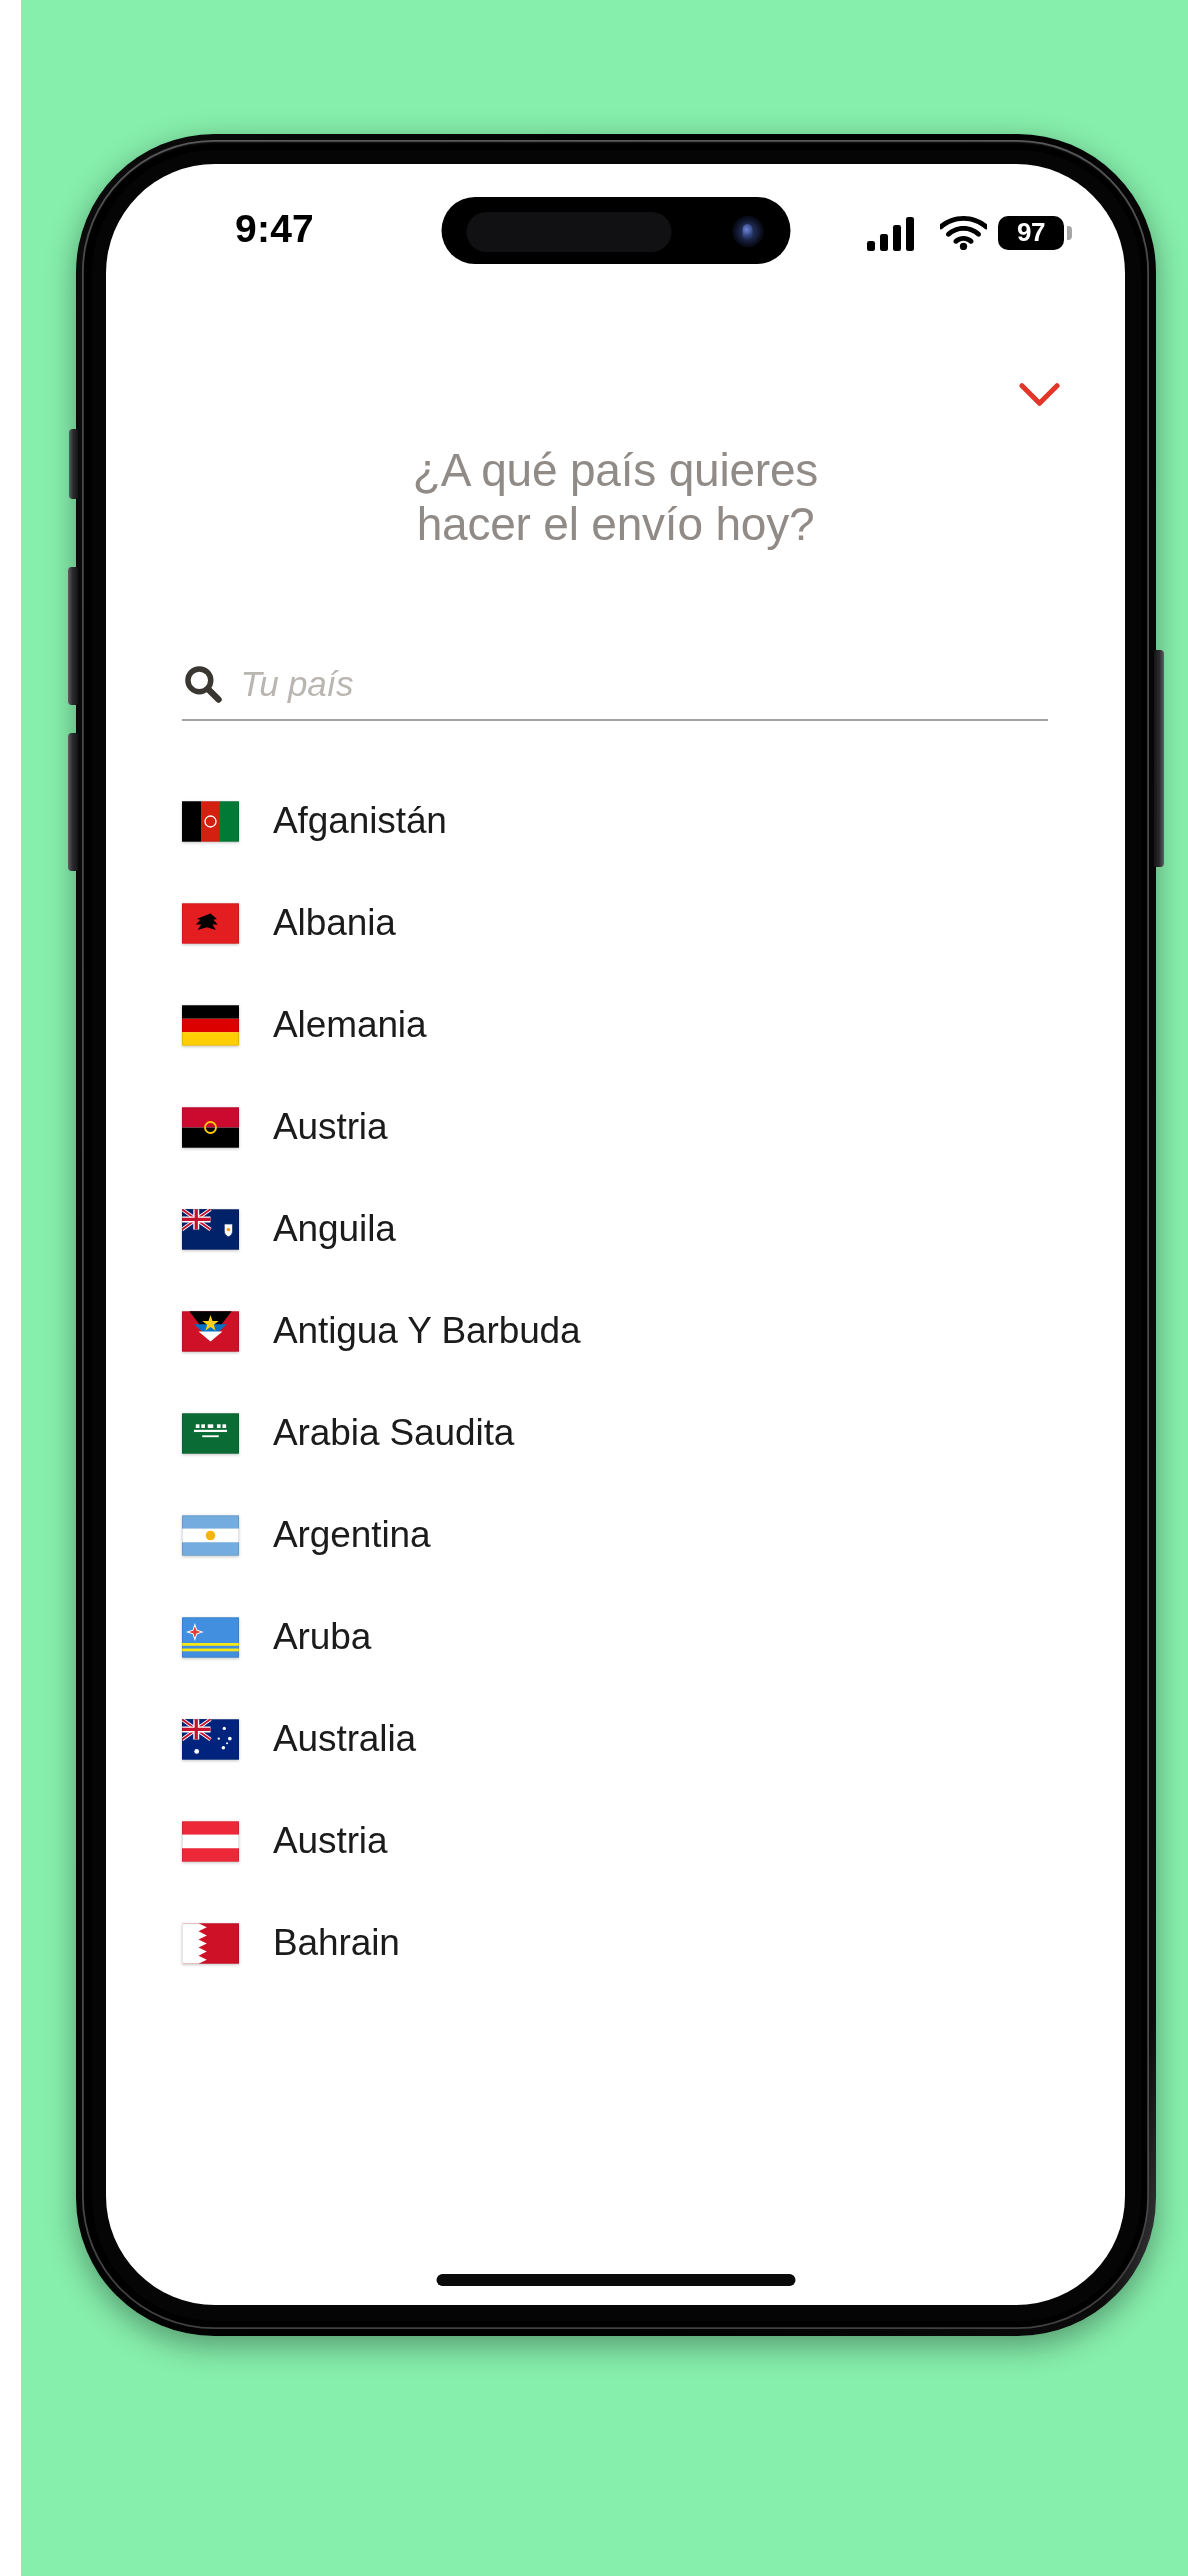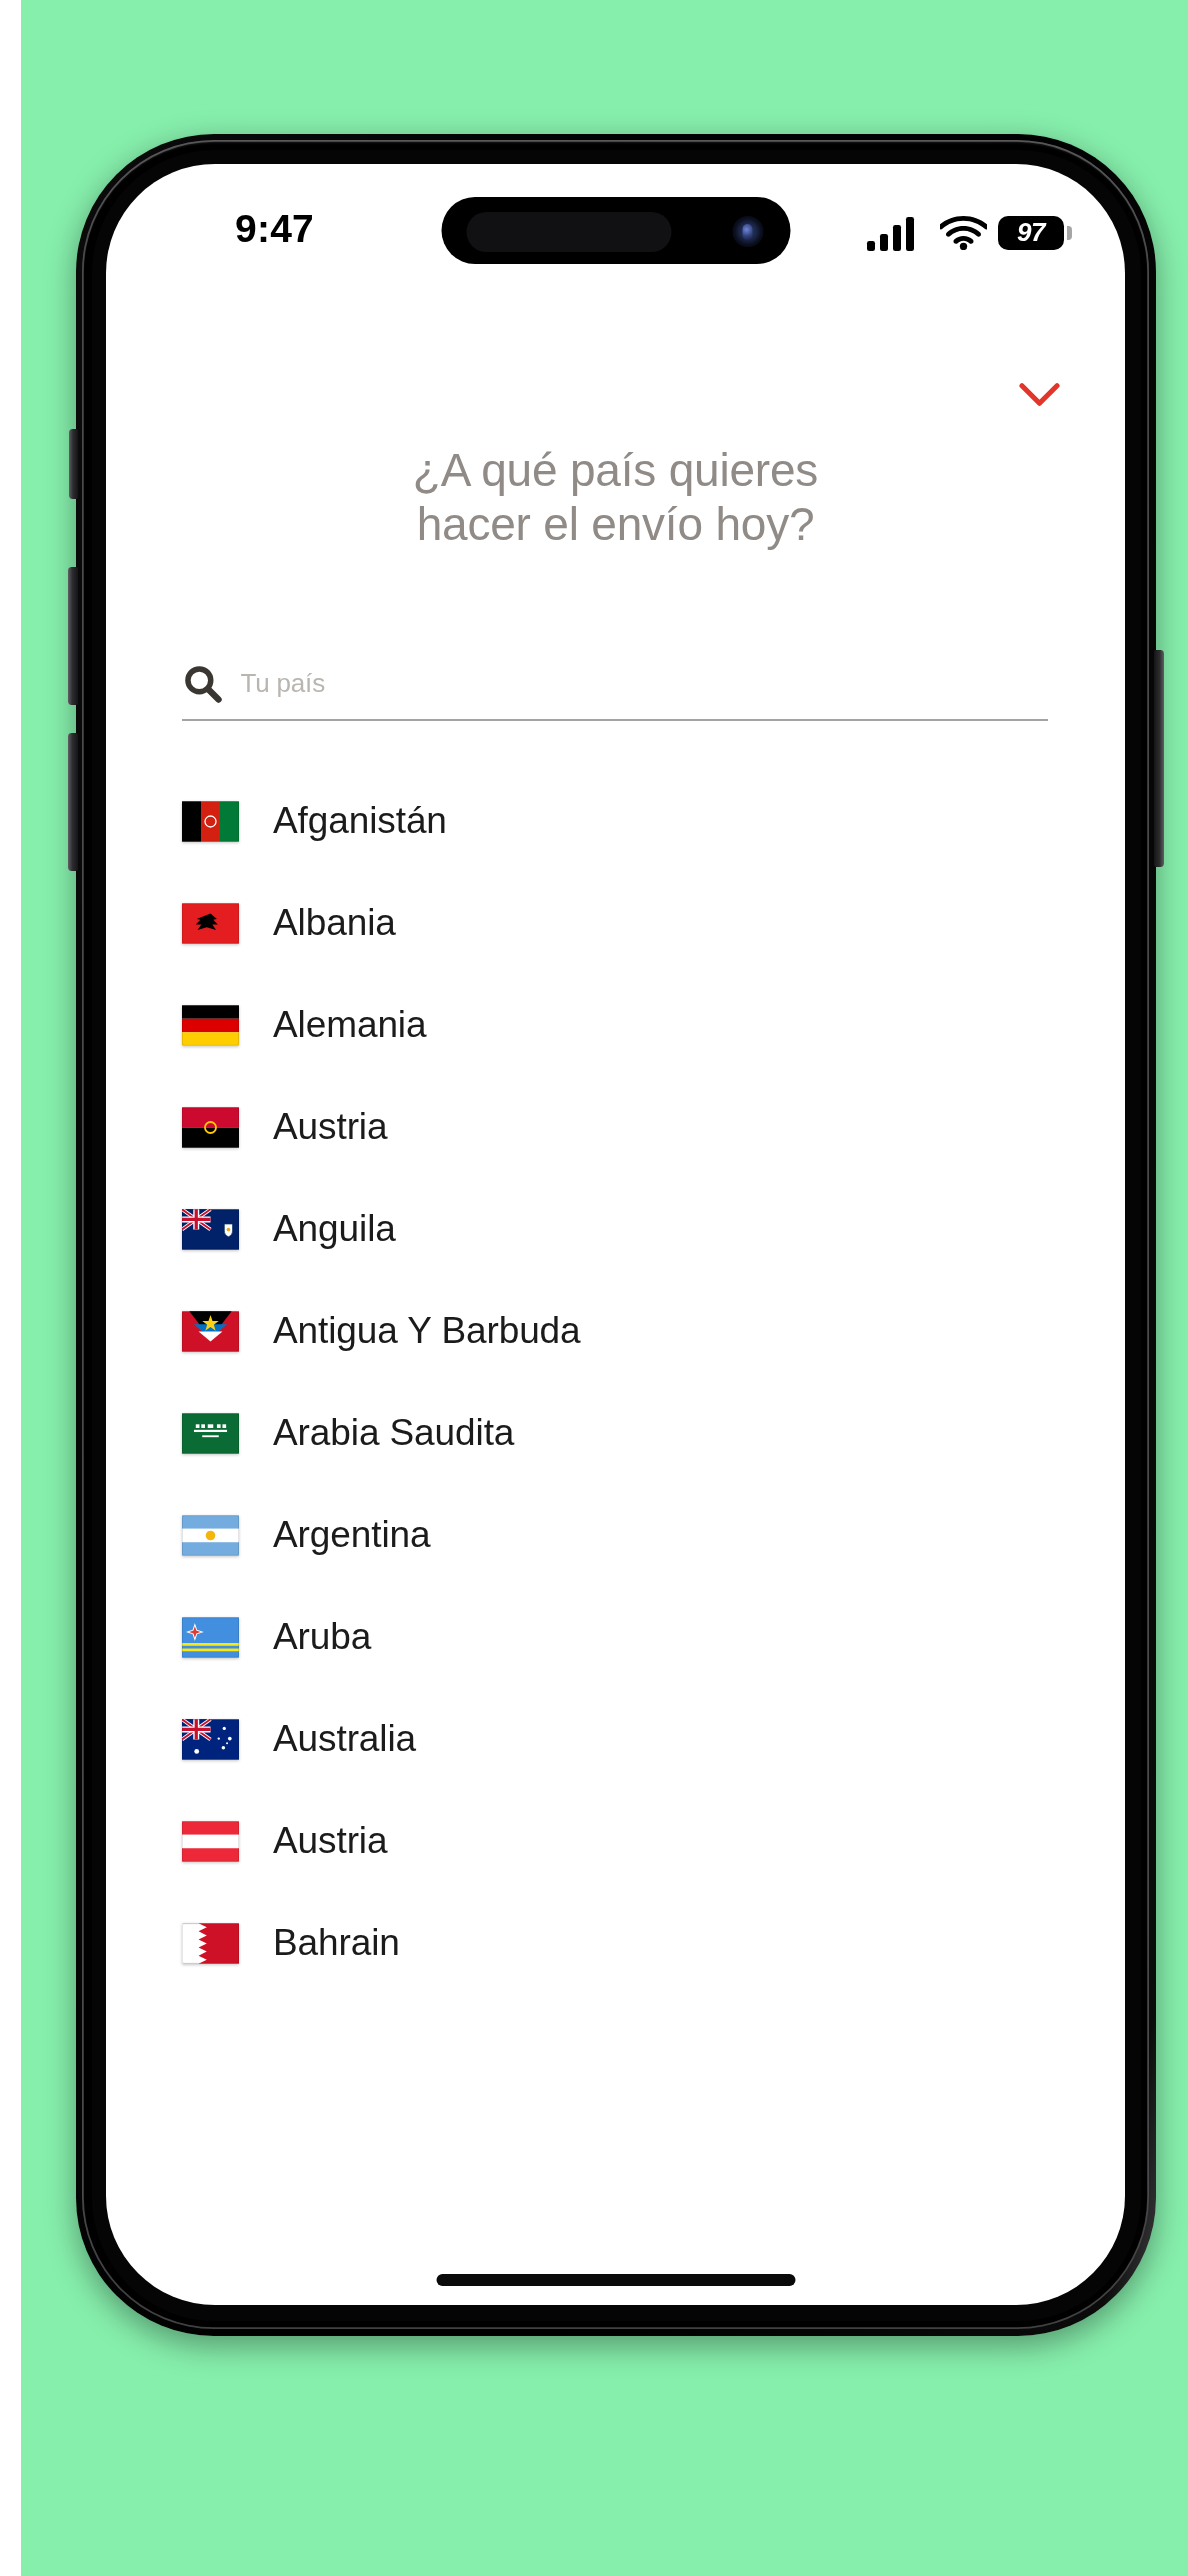--- a/index.html
+++ b/index.html
@@ -168,21 +168,20 @@
     border-radius: 10px;
     background: #000;
     display: flex;
     align-items: center;
     justify-content: center;
   }
   .sb-batt span {
     font-size: 26px;
     font-weight: 700;
     color: #fff;
-    font-style: italic;
     letter-spacing: -0.5px;
     transform: translateY(-0.9px);
   }
   .sb-batt-tip {
     position: absolute;
     right: 53px; top: 62px;
     width: 5.5px; height: 14px;
     border-radius: 0 3.7px 3.7px 0;
     background: rgba(0,0,0,0.35);
   }
@@ -240,25 +239,26 @@
     align-items: center;
     justify-content: center;
     margin-right: 16.6px;
   }
   .search-input {
     flex: 1;
     border: 0;
     outline: 0;
     background: transparent;
     font-family: "Liberation Sans", sans-serif;
-    font-size: 26px;
+    font-size: 35px;
     font-weight: 300;
     color: #2a2724;
     padding: 0;
     letter-spacing: -0.2px;
+    font-style: italic;
   }
   .search-input::placeholder { color: #b9b5b1; }
   .search-underline {
     margin-top: 7.4px;
     height: 1.8px;
     background: #a3a3a3;
   }
 
   
   .country-list {

